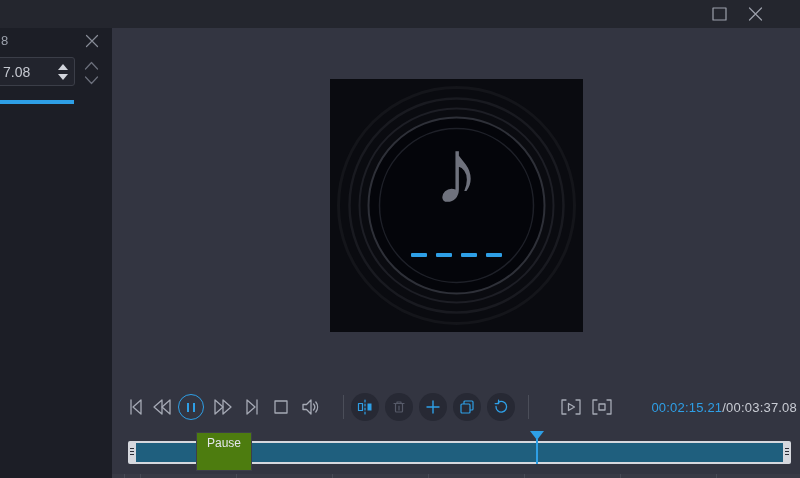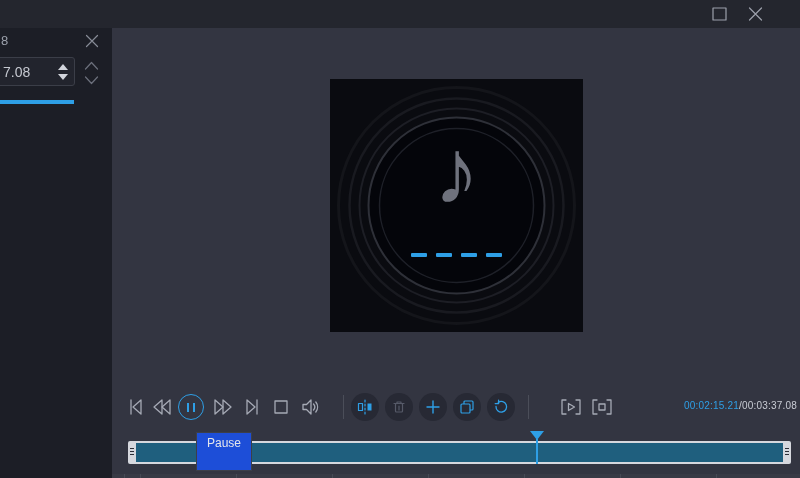--- a/index.html
+++ b/index.html
@@ -35,34 +35,34 @@
   .dash { width:16px; height:4px; border-radius:1px; background:#2e9fe6; }
 
   
   .ctl { position:absolute; width:22px; height:22px; top:368px; color:#a6aab5; display:flex; align-items:center; justify-content:center; cursor:pointer; }
   .pause-btn { position:absolute; width:26px; height:26px; top:366px; border:1.5px solid #2e9fe6; border-radius:50%; display:flex; align-items:center; justify-content:center; gap:4px; cursor:pointer; }
   .pause-btn i { display:block; width:2px; height:9px; background:#2e9fe6; }
   .vsep { position:absolute; top:367px; width:1px; height:24px; background:#4b4e59; }
   .tool-btn { position:absolute; top:365px; width:28px; height:28px; border-radius:50%; background:#272934; display:flex; align-items:center; justify-content:center; color:#2e9fe6; cursor:pointer; }
   .tool-btn.disabled { color:#565a68; }
   .bracket-btn { position:absolute; top:368px; width:24px; height:22px; color:#a6aab5; display:flex; align-items:center; justify-content:center; cursor:pointer; }
-  .time-display { position:absolute; right:3px; top:372px; font-size:10px; letter-spacing:.2px; }
+  .time-display { position:absolute; right:3px; top:372px; font-size:13px; letter-spacing:.2px; }
   .time-cur { color:#2e9fe6; }
   .time-div, .time-total { color:#c9ccd4; }
 
   
   .track { position:absolute; left:16px; top:413px; width:663px; height:23px; background:#d6d8de; border-radius:2px; z-index:1; }
   .track-fill { position:absolute; left:8px; right:8px; top:2px; bottom:2px; background:#1f5f7e; }
   .grip { position:absolute; top:7px; width:4px; height:9px;
     background:linear-gradient(#2b2d36 0 1px, transparent 1px 3px, #2b2d36 3px 4px, transparent 4px 6px, #2b2d36 6px 7px, transparent 7px); cursor:ew-resize; }
   .grip-left { left:2px; } .grip-right { right:2px; }
   .playhead { position:absolute; top:-10px; width:14px; margin-left:-7px; z-index:3; cursor:ew-resize; }
   .playhead .tri { width:0; height:0; border-left:7px solid transparent; border-right:7px solid transparent; border-top:9px solid #2e9fe6; }
   .playhead .stem { position:absolute; left:6px; top:8px; width:2px; height:25px; background:#2e9fe6; }
-  .tooltip { position:absolute; left:84px; top:404px; z-index:6; background:#1d4ed8; border:1px solid #3c3f49; color:#e4e6eb; font-size:12px; padding:3px 10px 20px; white-space:nowrap; }
+  .tooltip { position:absolute; left:84px; top:404px; z-index:6; background:#4d7c0f; border:1px solid #3c3f49; color:#e4e6eb; font-size:12px; padding:3px 10px 20px; white-space:nowrap; }
 
   .bottom-band { position:absolute; left:0; right:0; bottom:0; height:4px; background:#383a45;
     background-image:repeating-linear-gradient(90deg, #474a55 0 1px, transparent 1px 96px); background-position:28px 0; }
 
   svg { stroke-linecap:round; stroke-linejoin:round; }
 </style>
 </head>
 <body>
 
 <div id="app">

